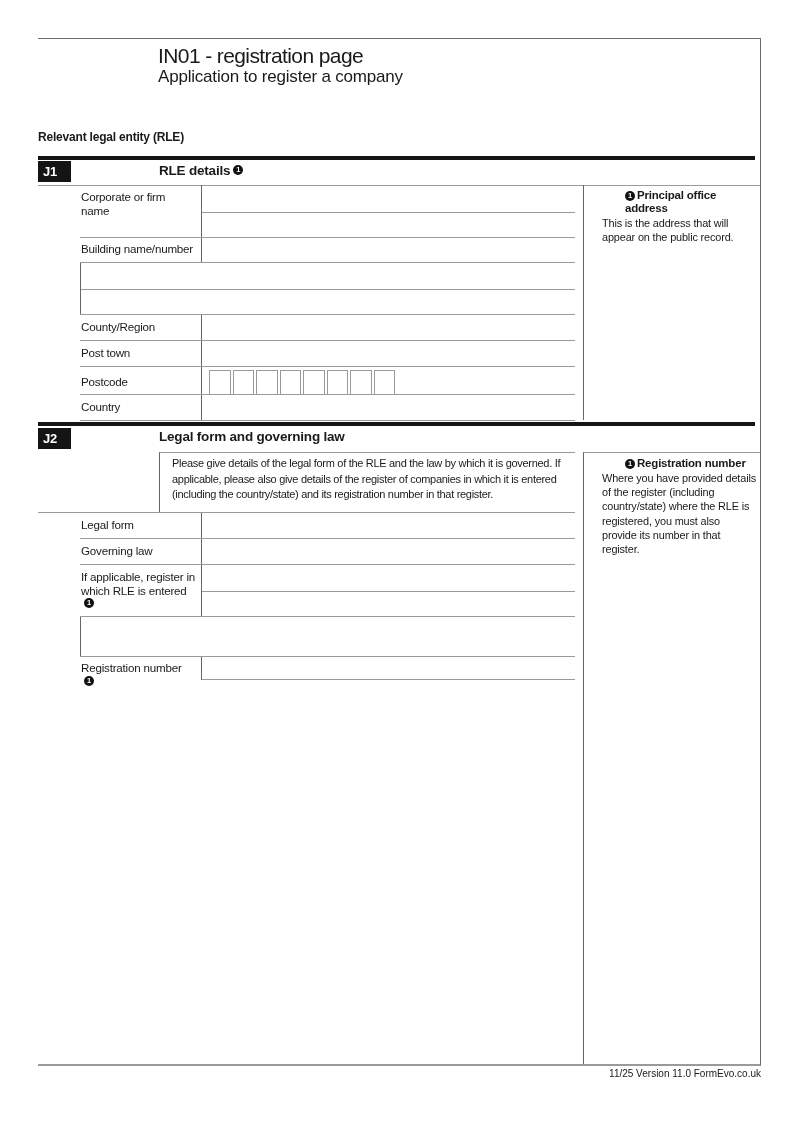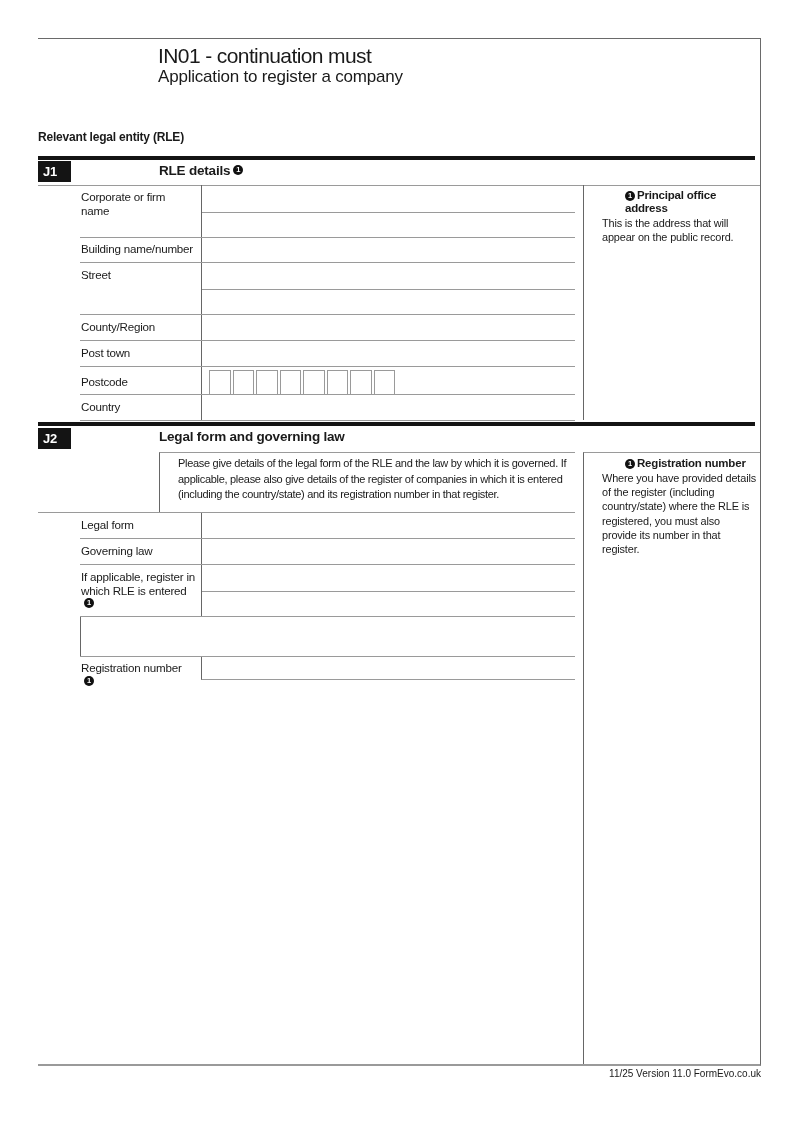--- a/index.html
+++ b/index.html
@@ -38,32 +38,32 @@
   
   .sidebar{position:absolute;left:545px;width:177px;box-sizing:border-box;
            border-left:1px solid #666;padding:4px 3px 0 6px;}
   .sidebar.topline{border-top:1px solid #9a9a9a;}
   .sb-title{font-size:11.5px;font-weight:bold;line-height:13px;margin-left:35px;}
   .sb-title .info{margin-left:0;margin-right:2px;transform:translateY(-1px);}
   .sb-body{font-size:10.9px;line-height:14.2px;margin-left:12px;margin-top:1px;letter-spacing:-0.15px;}
   
   .instr-wrap{position:absolute;left:0;top:413px;width:537px;border-bottom:1px solid #9a9a9a;box-sizing:border-box;}
   .instr{margin-left:121px;border-top:1px solid #9a9a9a;border-left:1px solid #666;height:60px;
-         box-sizing:border-box;padding:3px 2px 0 18px;font-size:11px;line-height:15.5px;letter-spacing:-0.3px;}
+         box-sizing:border-box;padding:3px 2px 0 12px;font-size:11px;line-height:15.5px;letter-spacing:-0.3px;}
   .footer{position:absolute;left:38px;top:1068px;width:723px;text-align:right;
           font-size:10px;letter-spacing:0;color:#1a1a1a;font-family:"Liberation Sans",sans-serif;}
 </style>
 </head>
 <body>
 
 <div class="page">
   <div class="sheet">
 
     <div class="hdr">
-      <div class="title">IN01 - continuation must</div>
+      <div class="title">IN01 - registration page</div>
       <div class="subtitle">Application to register a company</div>
     </div>
 
     <div class="rle-heading">Relevant legal entity (RLE)</div>
 
     <div class="rule" style="top:117px"></div>
     <div class="sec-row" style="top:120.5px;height:25px;width:722px;border-bottom:1px solid #9a9a9a">
       <div class="jbox">J1</div>
       <div class="sec-title"><span>RLE details</span><span class="info">1</span></div>
     </div>
@@ -74,21 +74,20 @@
         <div class="stack">
           <div class="iline mid" style="height:28px"></div>
           <div class="iline" style="flex:1"></div>
         </div>
       </div>
       <div class="frow" style="height:25px">
         <div class="lbl" style="padding-top:4px">Building name/number</div>
         <div class="icell"></div>
       </div>
       <div class="frow" style="height:52px">
-        <div class="lbl">Street</div>
         <div class="stack">
           <div class="iline mid" style="height:27px"></div>
           <div class="iline" style="flex:1"></div>
         </div>
       </div>
       <div class="frow" style="height:26px">
         <div class="lbl">County/Region</div>
         <div class="icell"></div>
       </div>
       <div class="frow" style="height:26px">

